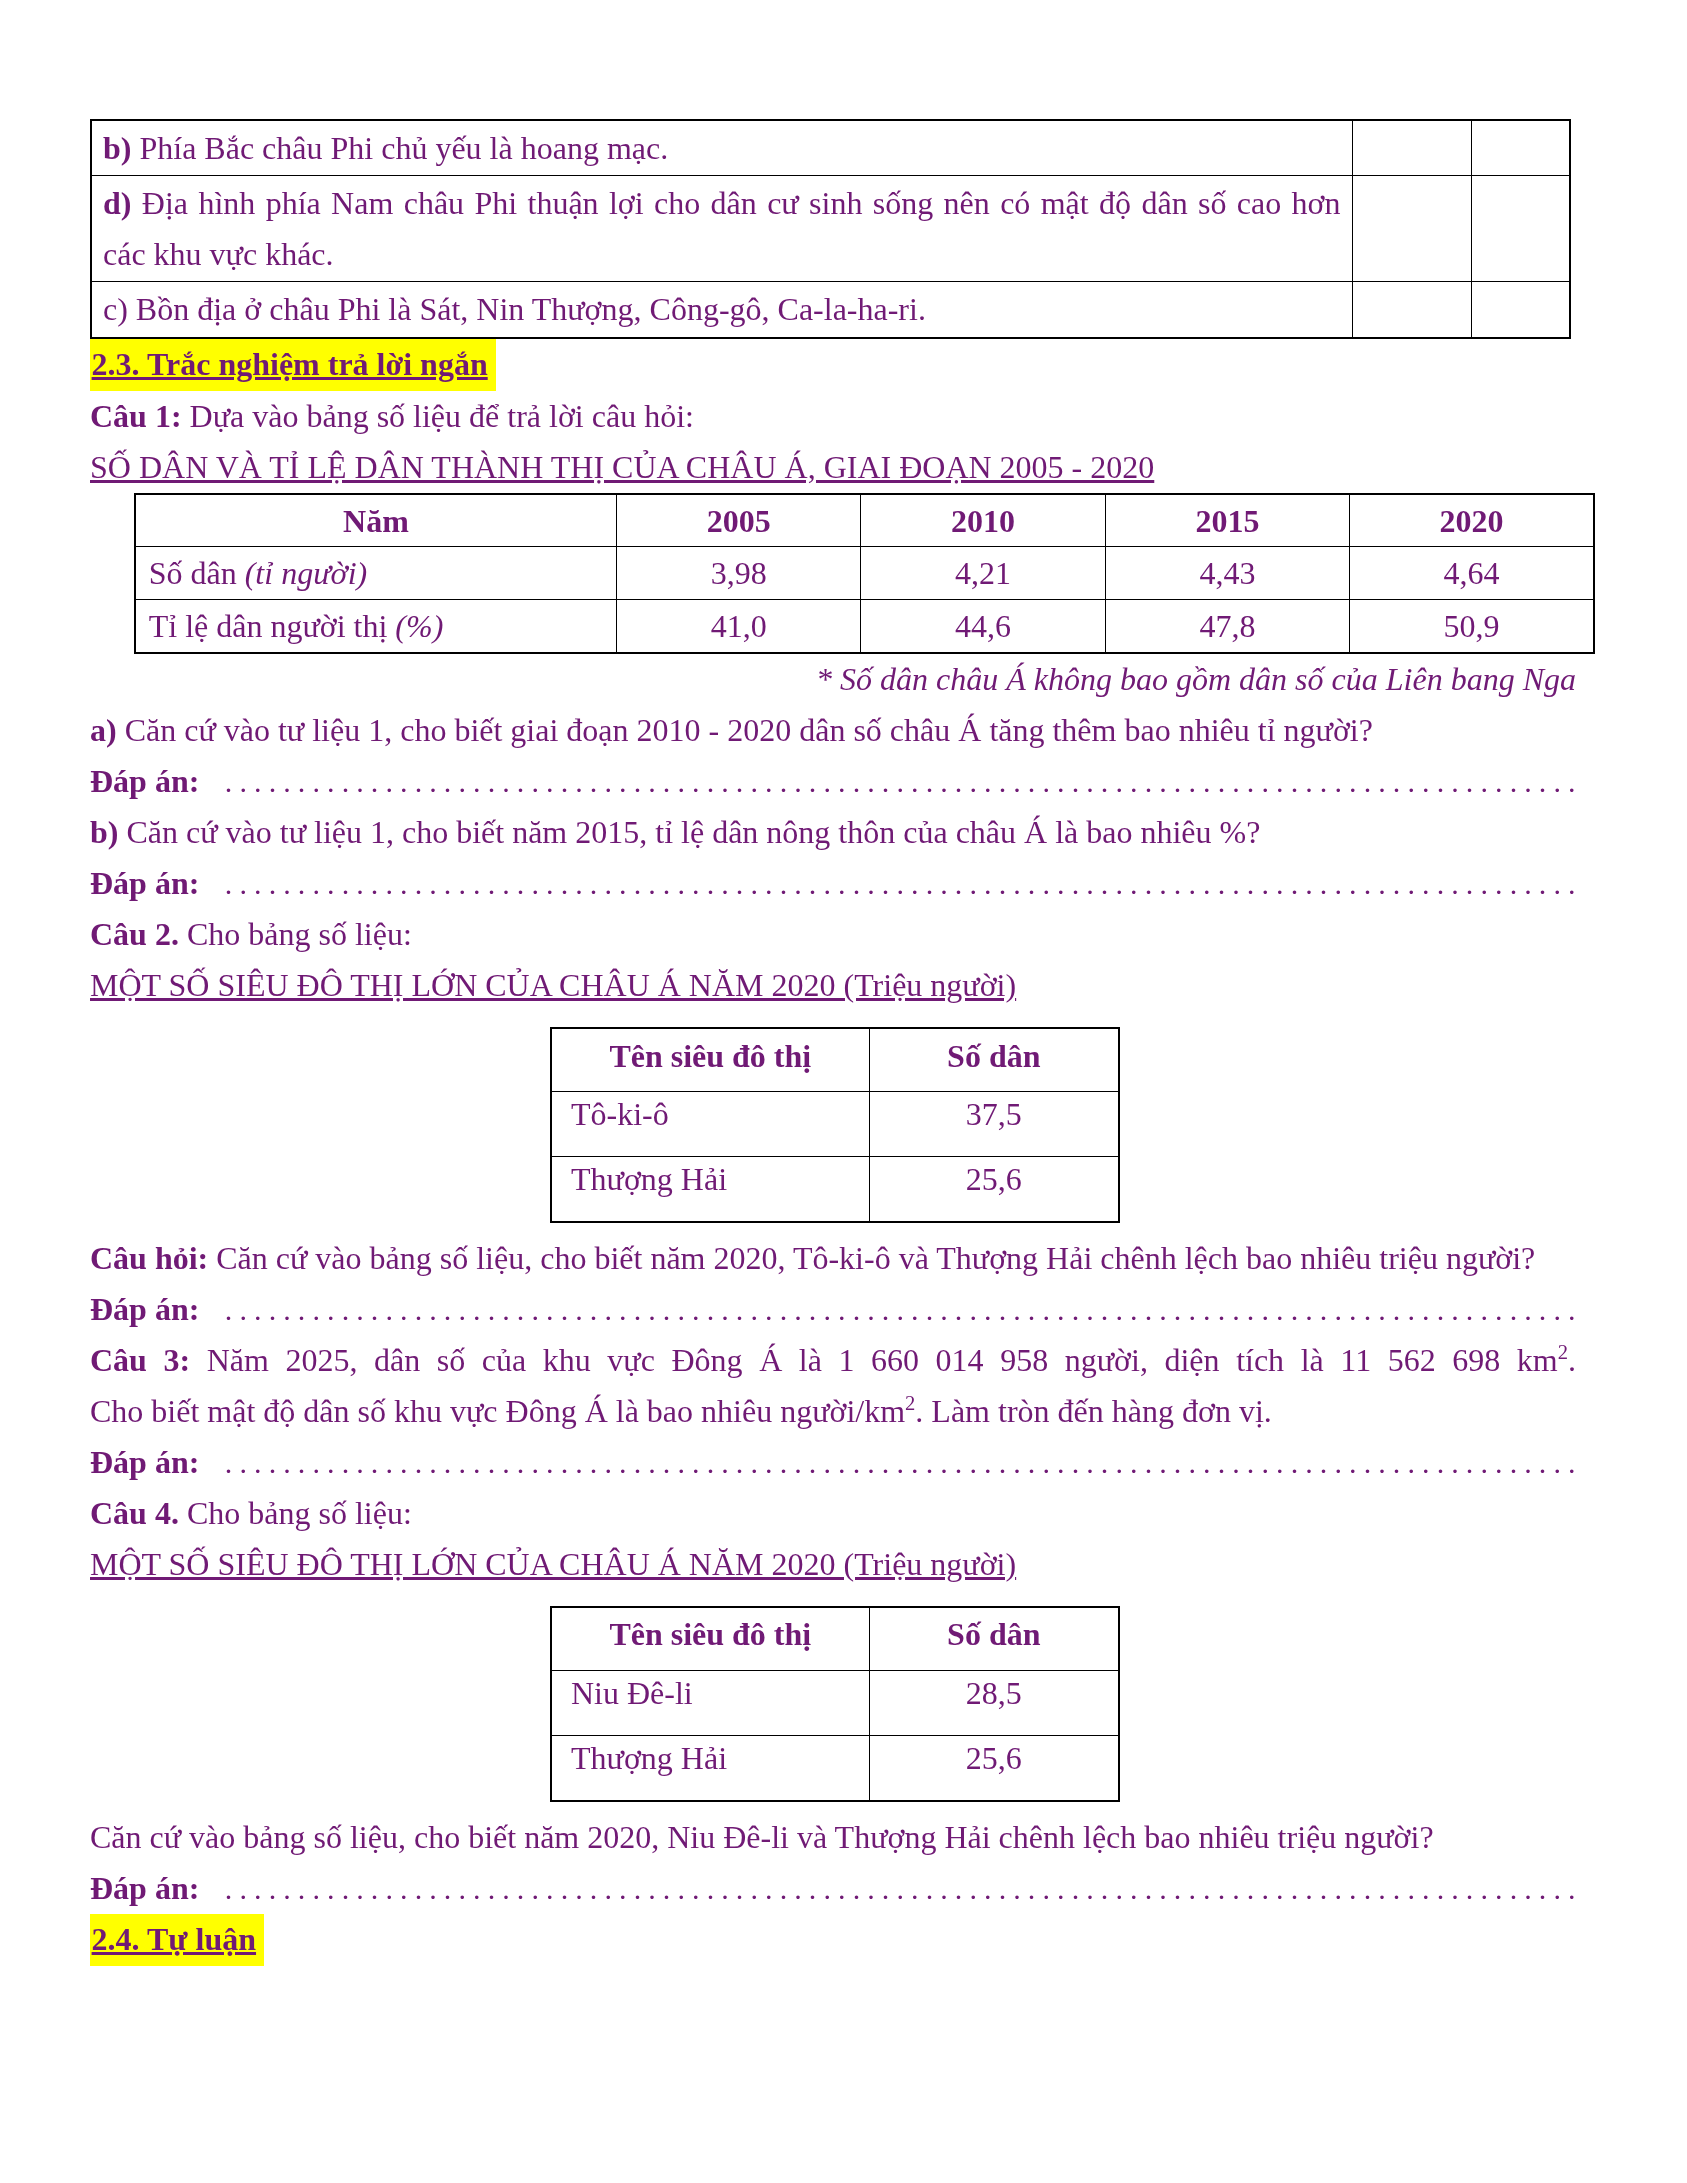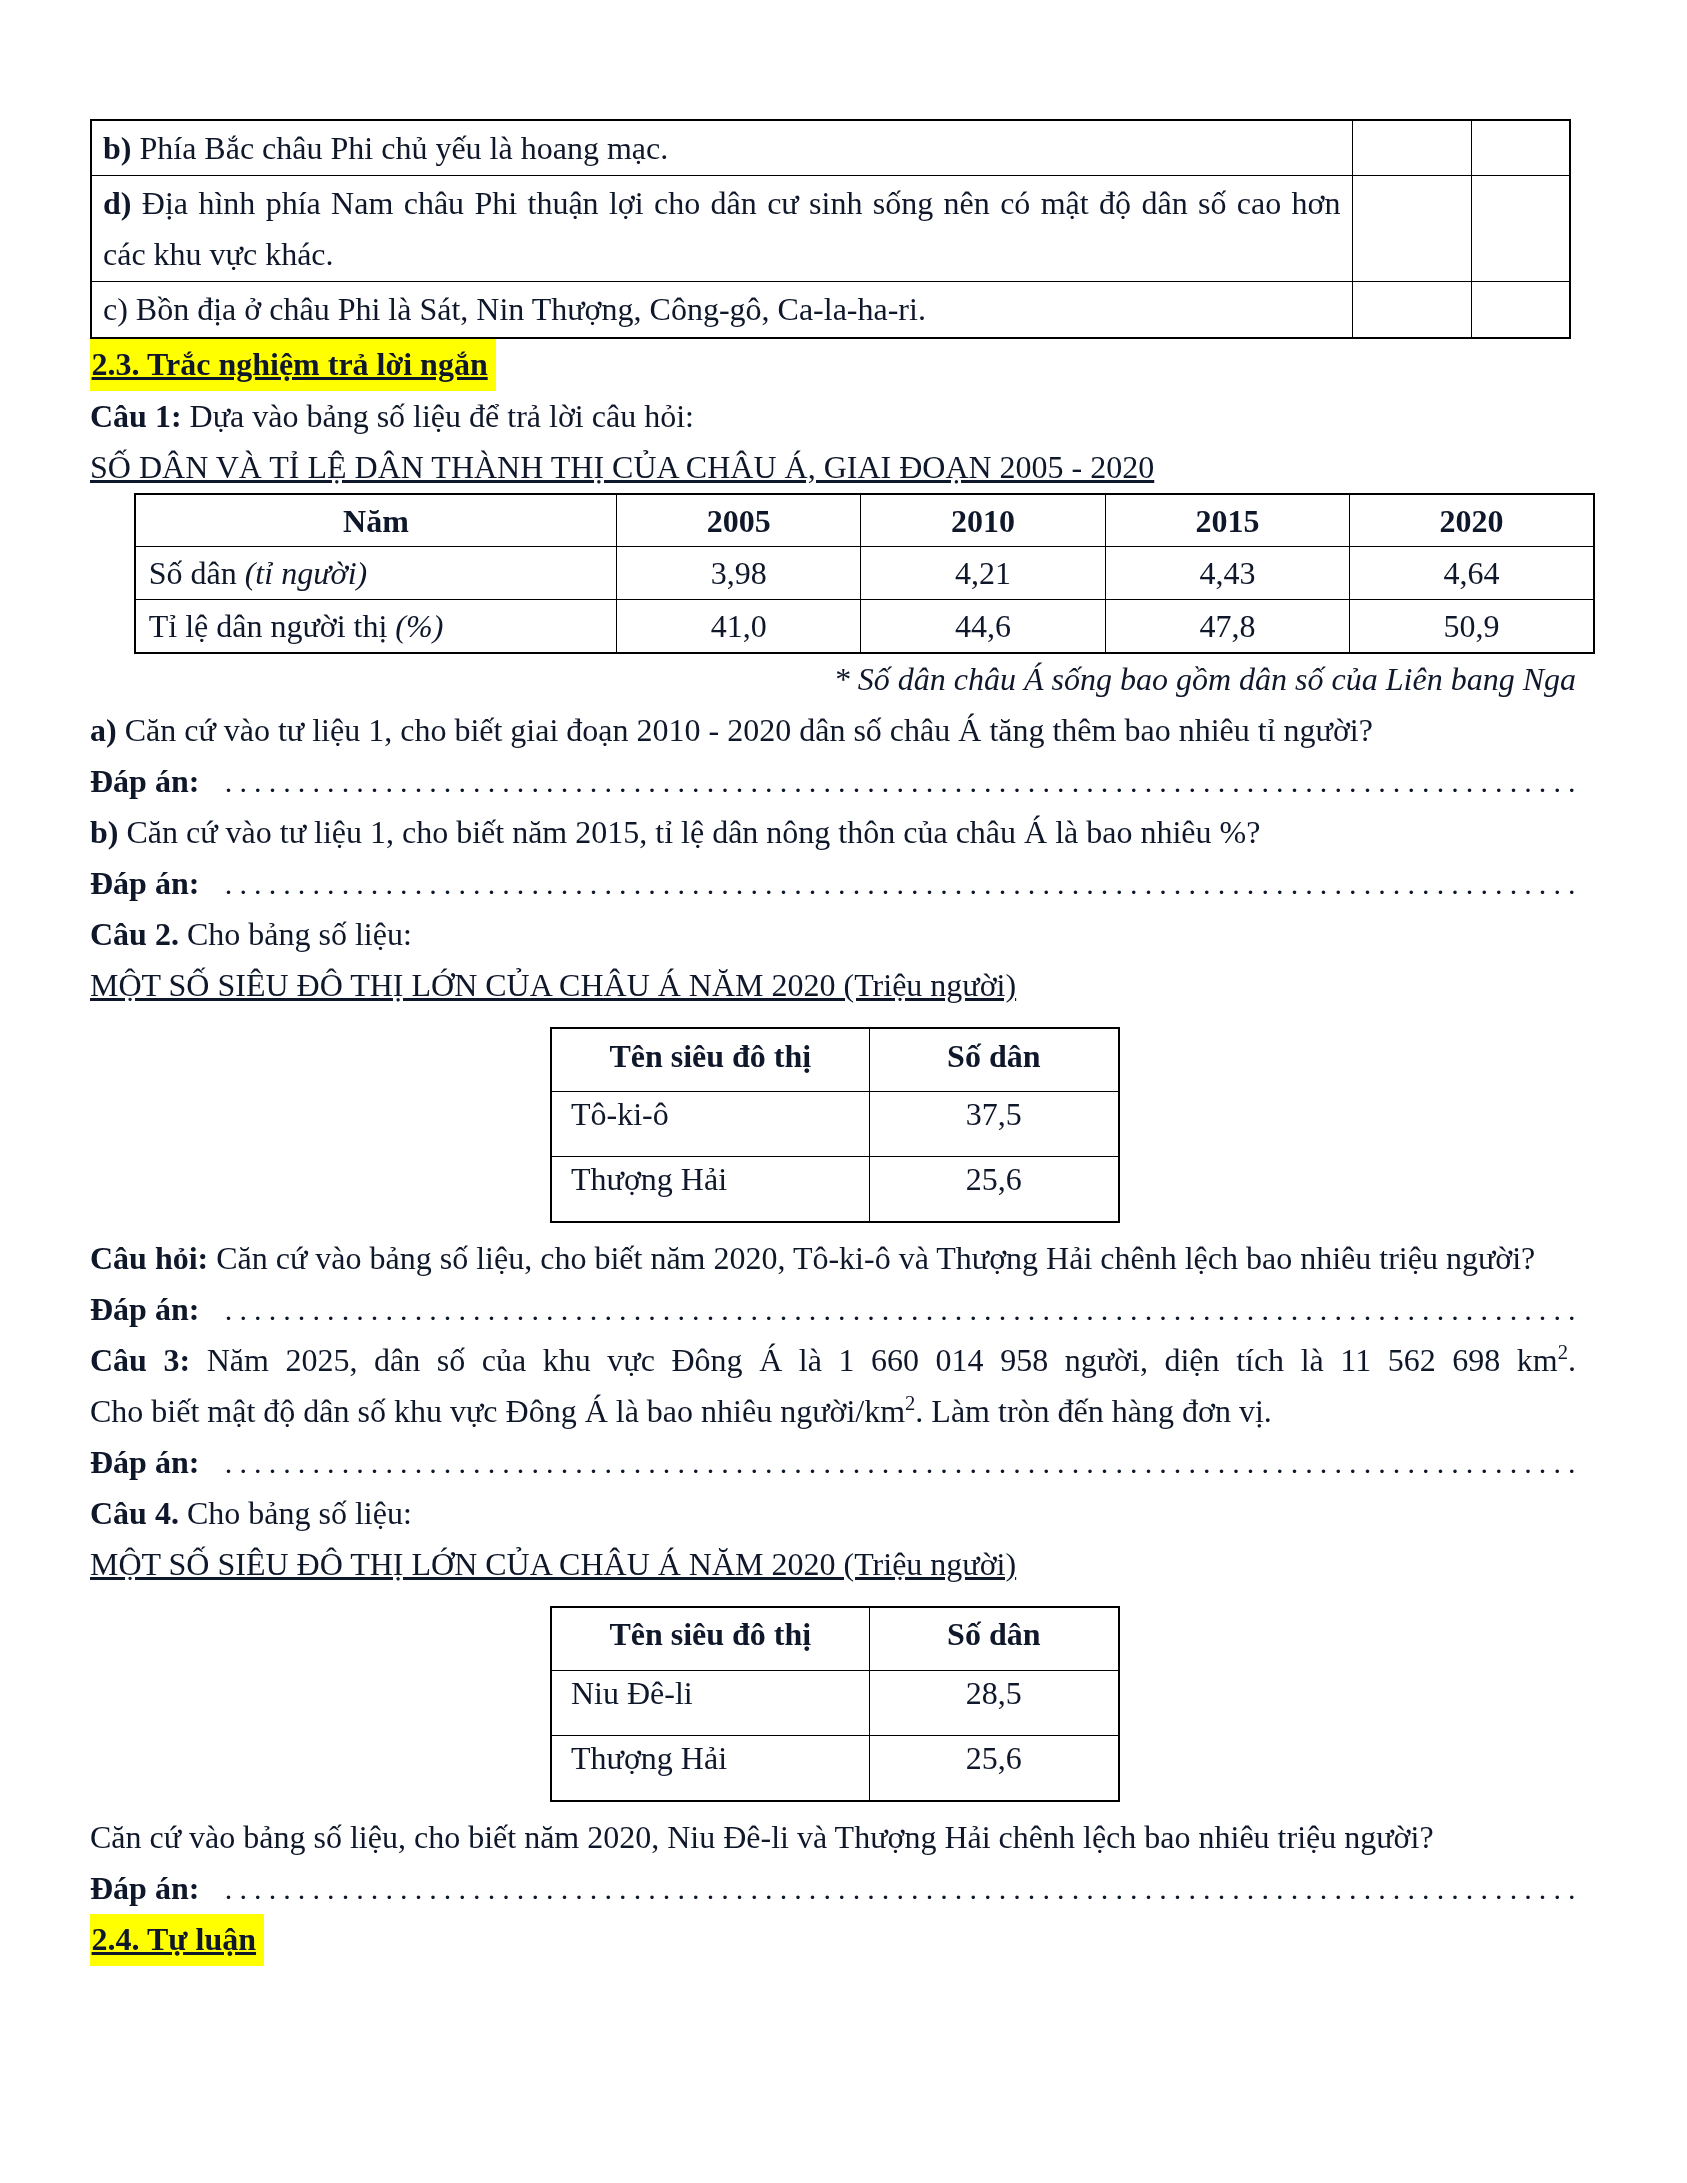--- a/index.html
+++ b/index.html
@@ -2,21 +2,21 @@
 <html style="font-size:12.7px"><head>
 <meta charset="utf-8">
 <style>
   * { box-sizing: border-box; }
   html, body { margin: 0; padding: 0; background: #ffffff; }
   .page {
     position: relative;
     width: 1687px;
     height: 2183px;
     background: #ffffff;
-    color: #0f172a;
+    color: #701a75;
     font-family: "Liberation Serif", "DejaVu Serif", serif;
     font-size: 32px;
     padding: 119px 111px 8px 90px;
     overflow: hidden;
   }
   .b { font-weight: bold; }
   .i { font-style: italic; }
   .para { line-height: 51px; margin: 0; }
   .center { text-align: left; text-decoration: underline; }
   .right { text-align: right; }
@@ -133,21 +133,21 @@
     <tr>
       <td class="lbl"><span>Tỉ lệ dân người thị</span> <span class="i">(%)</span></td>
       <td>41,0</td>
       <td>44,6</td>
       <td>47,8</td>
       <td>50,9</td>
     </tr>
   </tbody>
     </table>
 
-  <div class="para right i">* Số dân châu Á sống bao gồm dân số của Liên bang Nga</div>
+  <div class="para right i">* Số dân châu Á không bao gồm dân số của Liên bang Nga</div>
 
   <div class="para"><span class="b">a)</span> <span>Căn cứ vào tư liệu 1, cho biết giai đoạn 2010 - 2020 dân số châu Á tăng thêm bao nhiêu tỉ người?</span></div>
   <div class="ans">
       <span class="lab">Đáp án:</span>
       <span class="dots">..........................................................................................................................................................</span>
     </div>
 
   <div class="para"><span class="b">b)</span> <span>Căn cứ vào tư liệu 1, cho biết năm 2015, tỉ lệ dân nông thôn của châu Á là bao nhiêu %?</span></div>
   <div class="ans">
       <span class="lab">Đáp án:</span>

